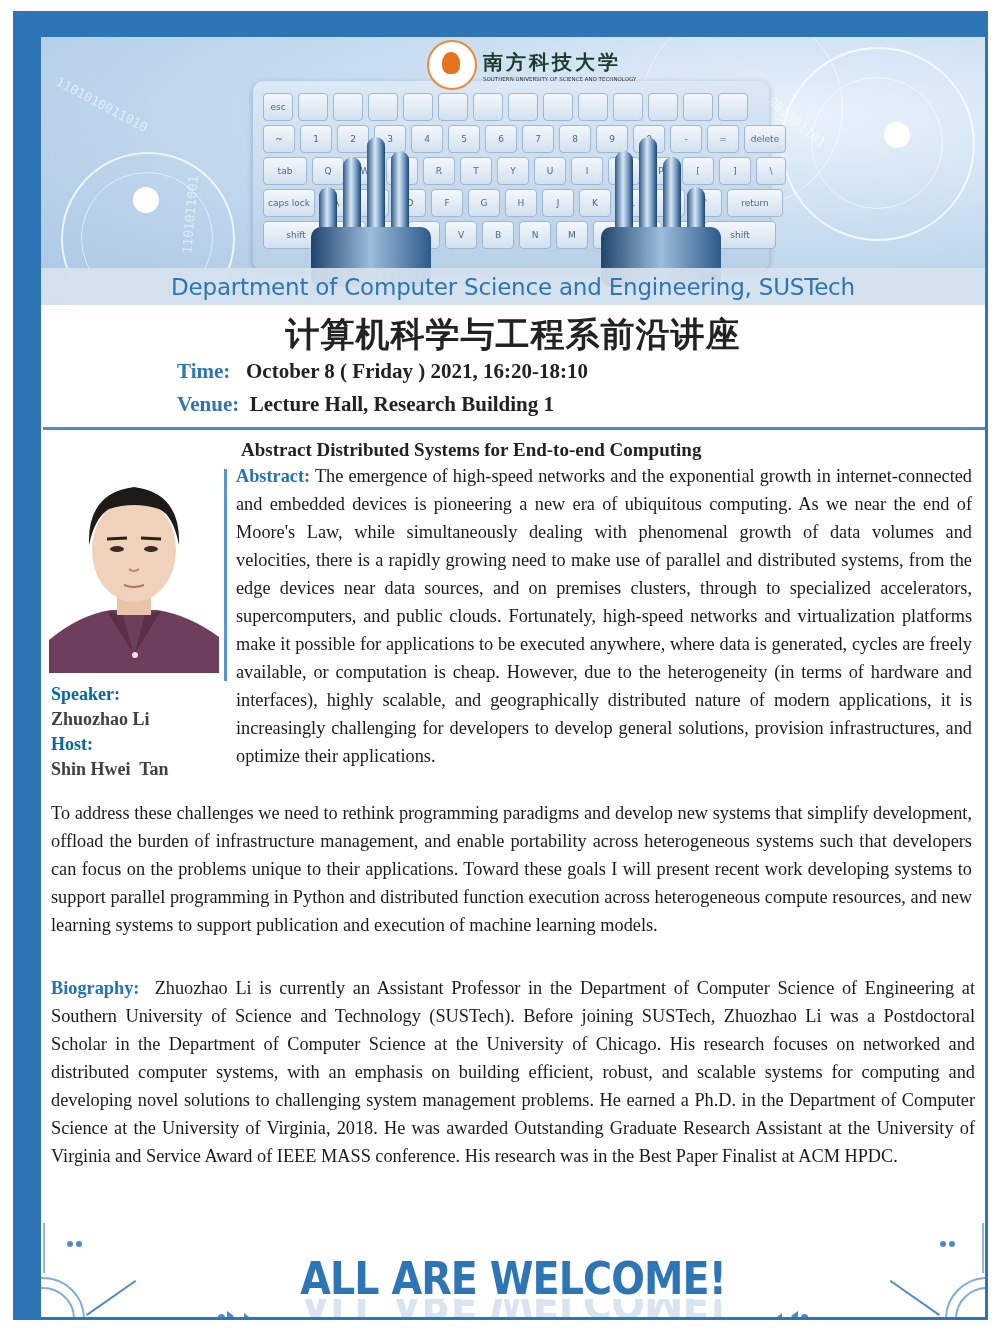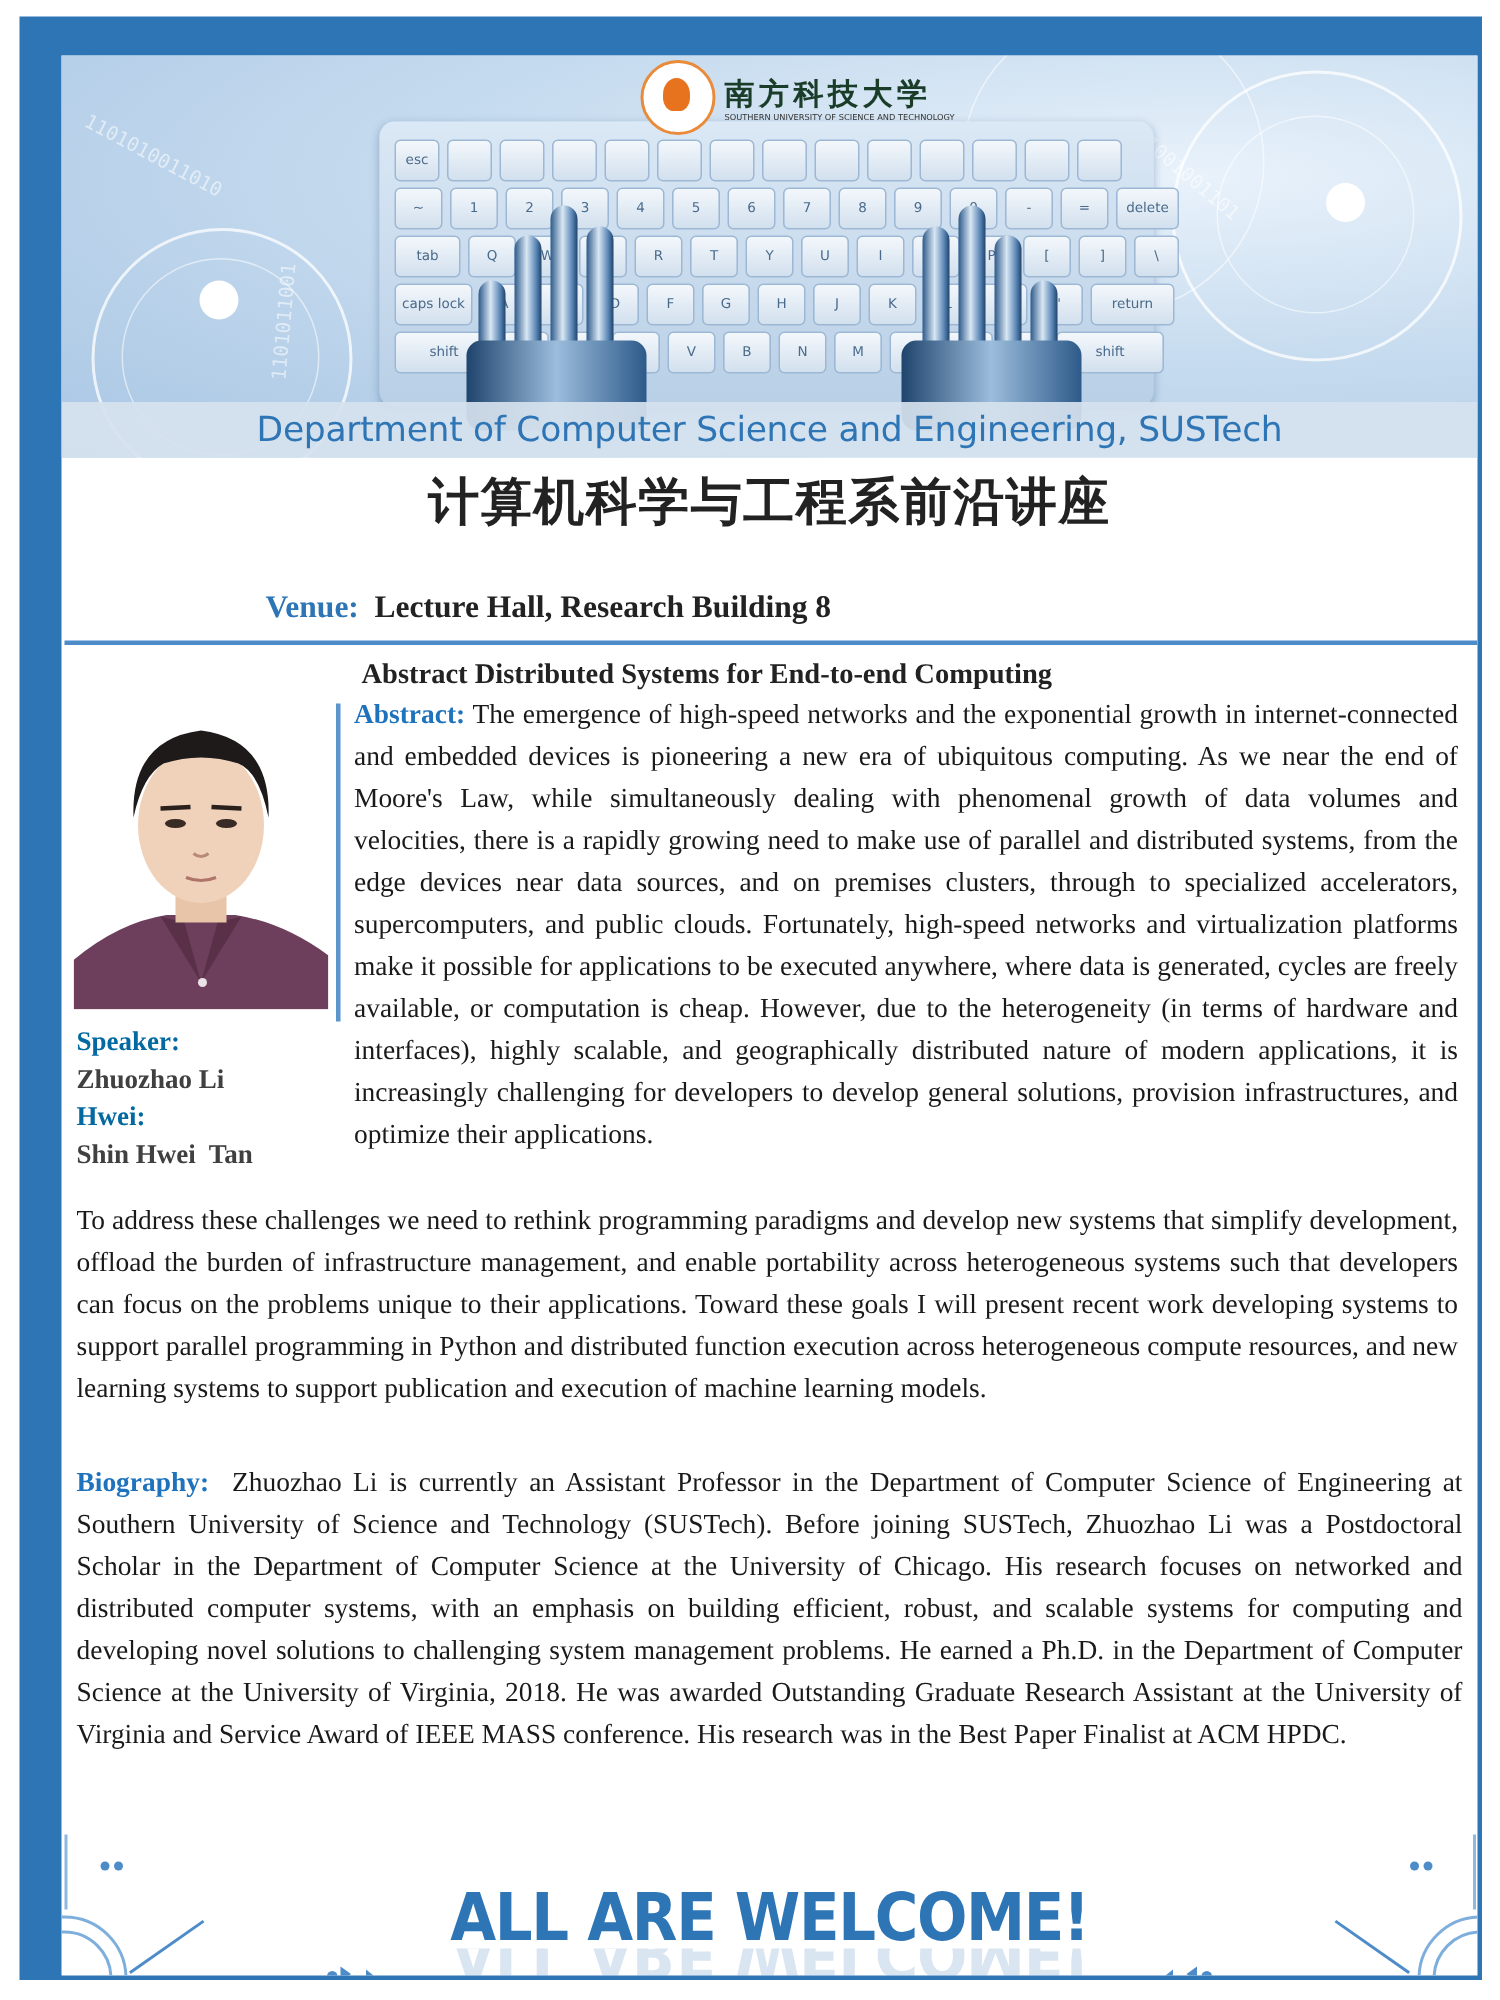--- a/index.html
+++ b/index.html
@@ -183,23 +183,27 @@
         </div>
       </div>
 
       <div class="dept-bar">
         <span class="dept-title">Department of Computer Science and Engineering, SUSTech</span>
       </div>
     </div>
 
     <div class="cn-title">计算机科学与工程系前沿讲座</div>
 
+    <div class="info-line" style="top:322px;">
+      <span class="info-label">Time:</span>&nbsp;&nbsp;
+      <span>October 8 ( Friday ) 2021, 16:20-18:10</span>
+    </div>
     <div class="info-line" style="top:355px;">
       <span class="info-label">Venue:</span>&nbsp;
-      <span>Lecture Hall, Research Building 8</span>
+      <span>Lecture Hall, Research Building 1</span>
     </div>
 
     <div class="divider"></div>
 
     <div class="talk-title">Abstract Distributed Systems for End-to-end Computing</div>
 
     <div class="photo">
       <svg width="170" height="208" viewBox="0 0 170 208">
         <rect width="170" height="208" fill="#ffffff"></rect>
         <path d="M0 208 L0 175 Q30 150 62 145 L108 145 Q140 150 170 172 L170 208 Z" fill="#6d3f5c"></path>
@@ -216,21 +220,21 @@
         <path d="M80 104 Q85 108 90 104" stroke="#b88a75" stroke-width="2" fill="none"></path>
         <path d="M75 120 Q85 124 95 120" stroke="#b07468" stroke-width="2" fill="none"></path>
         <circle cx="86" cy="190" r="3" fill="#e9e2e6"></circle>
       </svg>
     </div>
     <div class="accent-bar"></div>
 
     <div class="speaker">
       <div class="lbl">Speaker:</div>
       <div class="val">Zhuozhao Li</div>
-      <div class="lbl">Hwei:</div>
+      <div class="lbl">Host:</div>
       <div class="val" style="white-space:pre;">Shin Hwei  Tan</div>
     </div>
 
     <div class="para abstract">
       <span class="lbl">Abstract:</span><span> The emergence of high-speed networks and the exponential growth in internet-connected and embedded devices is pioneering a new era of ubiquitous computing. As we near the end of Moore's Law, while simultaneously dealing with phenomenal growth of data volumes and velocities, there is a rapidly growing need to make use of parallel and distributed systems, from the edge devices near data sources, and on premises clusters, through to specialized accelerators, supercomputers, and public clouds. Fortunately, high-speed networks and virtualization platforms make it possible for applications to be executed anywhere, where data is generated, cycles are freely available, or computation is cheap. However, due to the heterogeneity (in terms of hardware and interfaces), highly scalable, and geographically distributed nature of modern applications, it is increasingly challenging for developers to develop general solutions, provision infrastructures, and optimize their applications.</span>
     </div>
     <div class="para abstract2">To address these challenges we need to rethink programming paradigms and develop new systems that simplify development, offload the burden of infrastructure management, and enable portability across heterogeneous systems such that developers can focus on the problems unique to their applications. Toward these goals I will present recent work developing systems to support parallel programming in Python and distributed function execution across heterogeneous compute resources, and new learning systems to support publication and execution of machine learning models.</div>
 
     <div class="para bio">
       <span class="lbl">Biography:</span><span style="white-space:pre-wrap;">  Zhuozhao Li is currently an Assistant Professor in the Department of Computer Science of Engineering at Southern University of Science and Technology (SUSTech). Before joining SUSTech, Zhuozhao Li was a Postdoctoral Scholar in the Department of Computer Science at the University of Chicago. His research focuses on networked and distributed computer systems, with an emphasis on building efficient, robust, and scalable systems for computing and developing novel solutions to challenging system management problems. He earned a Ph.D. in the Department of Computer Science at the University of Virginia, 2018. He was awarded Outstanding Graduate Research Assistant at the University of Virginia and Service Award of IEEE MASS conference. His research was in the Best Paper Finalist at ACM HPDC.</span>

